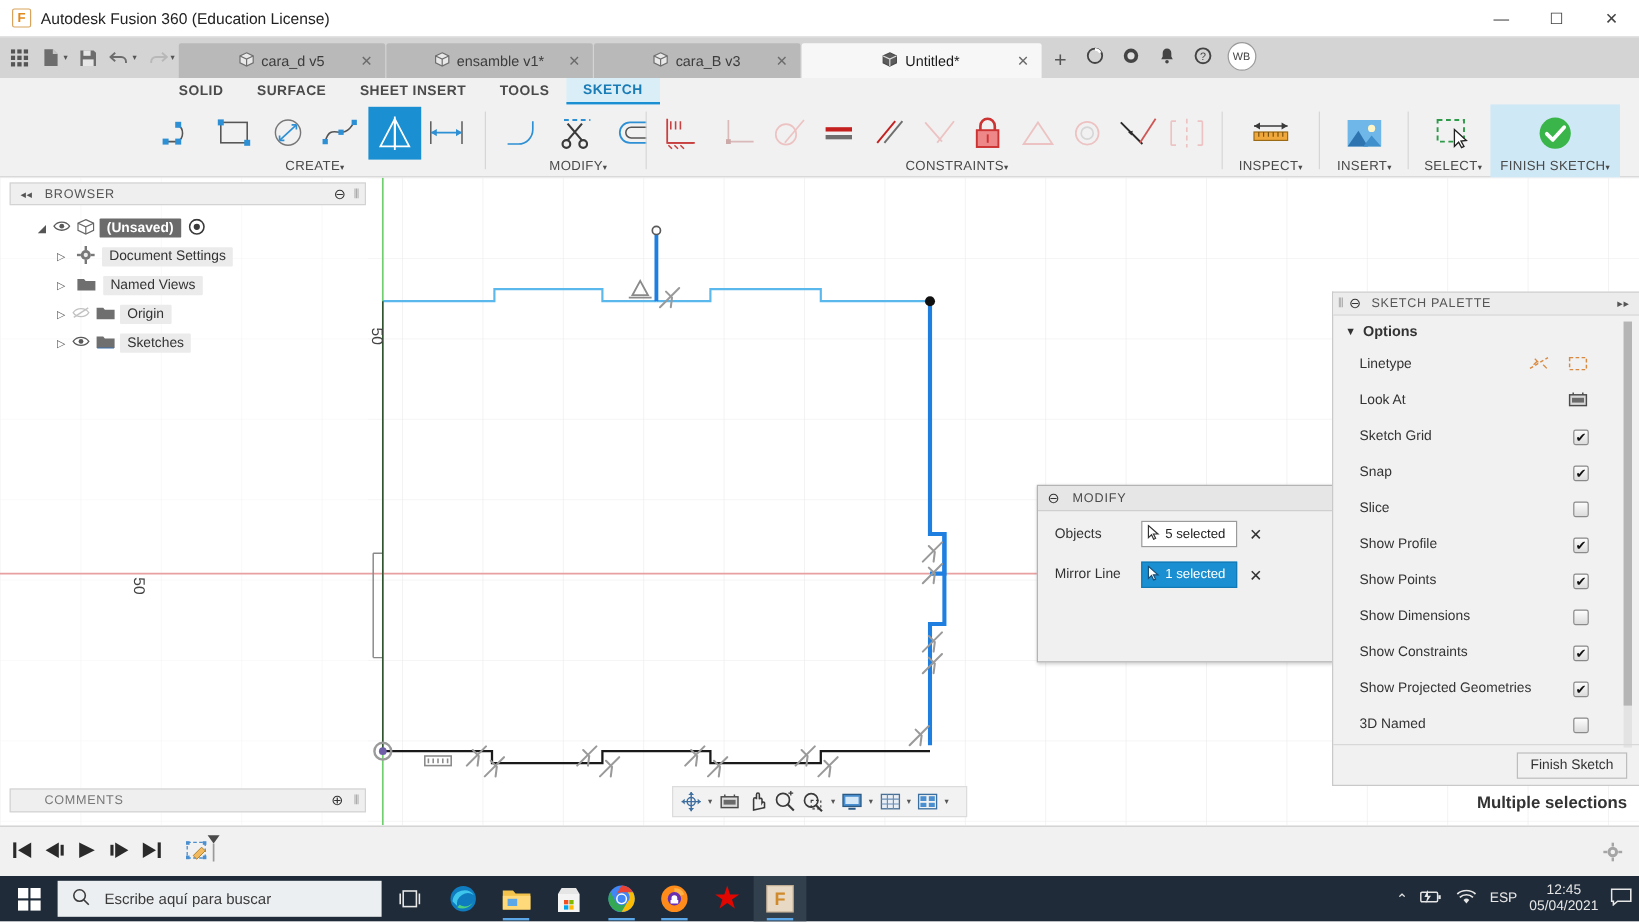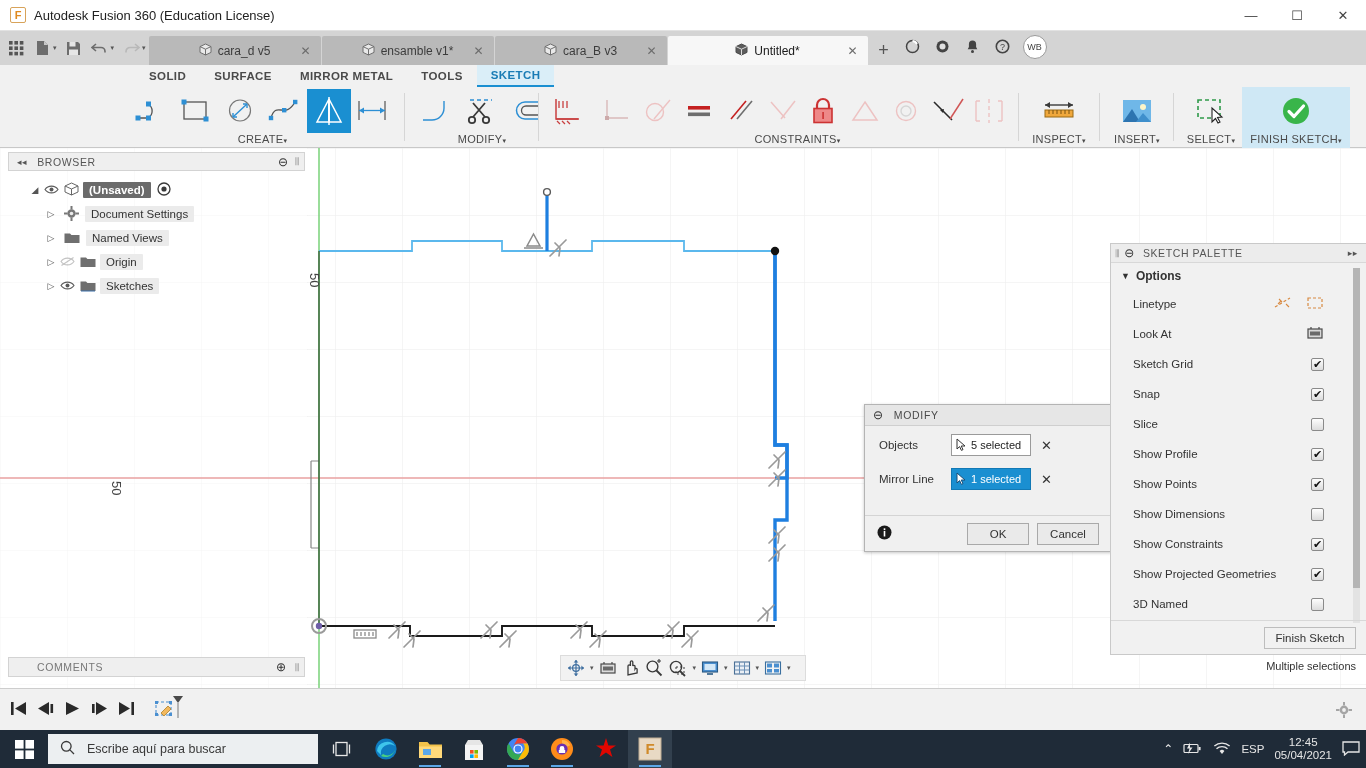--- a/index.html
+++ b/index.html
@@ -145,21 +145,21 @@
   #palette-scrollbar .thumb { width:7px; height:320px; background:#b5b5b5; }
 
   
   #navbar {
     position:absolute; left:560px; top:655px; width:246px; height:26px;
     background:#f2f2f2; border:1px solid #dcdcdc; display:flex; align-items:center;
     padding:0 4px; gap:1px;
   }
   .nav-item { height:22px; display:flex; align-items:center; justify-content:center; padding:0 2px;}
   #status-right {
-    position:absolute; right:10px; top:660px; font-size:11px; font-weight:normal; color:#333;
+    position:absolute; right:10px; top:660px; font-size:14px; font-weight:bold; color:#333;
   }
 
   
   #timeline {
     position:absolute; left:0; top:688px; width:1366px; height:42px;
     background:#f1f1f1; border-top:1px solid #cdcdcd;
   }
   #timeline .tl-controls { display:flex; align-items:center; height:42px; padding-left:10px; gap:10px;}
   .tl-btn { color:#333; font-size:14px; }
   #tl-gear { position:absolute; right:14px; top:13px; color:#9a9a9a; font-size:14px; }
@@ -313,21 +313,21 @@
     <div class="avatar">WB</div>
   </div>
 </div>
 
 <div id="ribbon">
 
 
   <div id="workspace-tabs">
     <div class="ws-tab">SOLID</div>
     <div class="ws-tab">SURFACE</div>
-    <div class="ws-tab">MIRROR METAL</div>
+    <div class="ws-tab">SHEET INSERT</div>
     <div class="ws-tab">TOOLS</div>
     <div class="ws-tab active">SKETCH</div>
   </div>
 
   <div class="panel" style="left:130px; width:265px">
     <div class="panel-row">
       <div class="tool">
         <svg width="34" height="26" viewBox="0 0 34 26">
           <path d="M3 20 H13 a8 8 0 0 0 0 -14" stroke="#555" stroke-width="1.3" fill="none"></path>
           <rect x="0.5" y="17.5" width="5" height="5" fill="#2d8fd4"></rect>
@@ -768,31 +768,20 @@
       <span>
         <svg width="11" height="13" viewBox="0 0 11 13">
             <path d="M1 1 L1 11 L3.6 8.6 L5.4 12.4 L7 11.6 L5.2 8 L9 8 Z" fill="#fff" stroke="#1a4f78" stroke-width="1"></path>
           </svg>
       </span>
       <span>1 selected</span>
     </div>
     <div class="mx">✕</div>
   </div>
 
-  <div class="mfoot">
-    <span style="margin-left:12px;">
-      <svg width="15" height="15" viewBox="0 0 15 15">
-          <circle cx="7.5" cy="7.5" r="7" fill="#1a1a1a"></circle>
-          <rect x="6.7" y="6" width="1.6" height="5.5" fill="#fff"></rect>
-          <rect x="6.7" y="3.3" width="1.6" height="1.8" fill="#fff"></rect>
-        </svg>
-    </span>
-    <div class="dlg-btn" style="margin-left:auto; margin-right:8px; width:62px">OK</div>
-    <div class="dlg-btn" style="margin-right:12px; width:62px">Cancel</div>
-  </div>
 </div>
 
 <div id="palette">
   <div class="ph">
     <span style="margin-left:4px; color:#999;">⦀</span>
     <span style="margin-left:4px; margin-right:8px; font-size:12px; color:#333;">⊖</span>
     <span>SKETCH PALETTE</span>
     <span style="margin-left:auto; margin-right:8px; font-size:9px; color:#555;">▸▸</span>
   </div>
 

